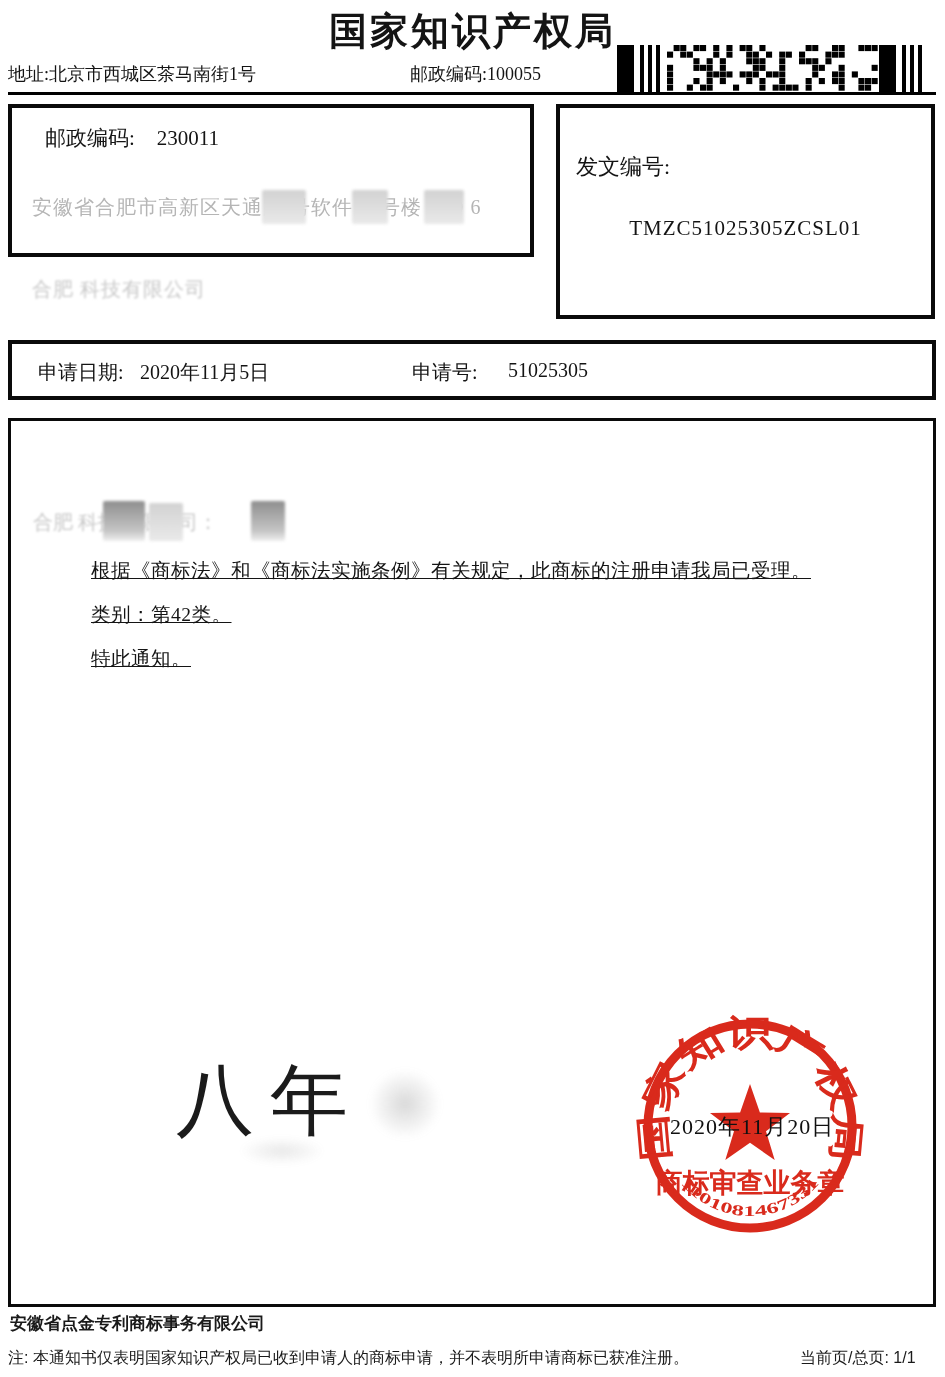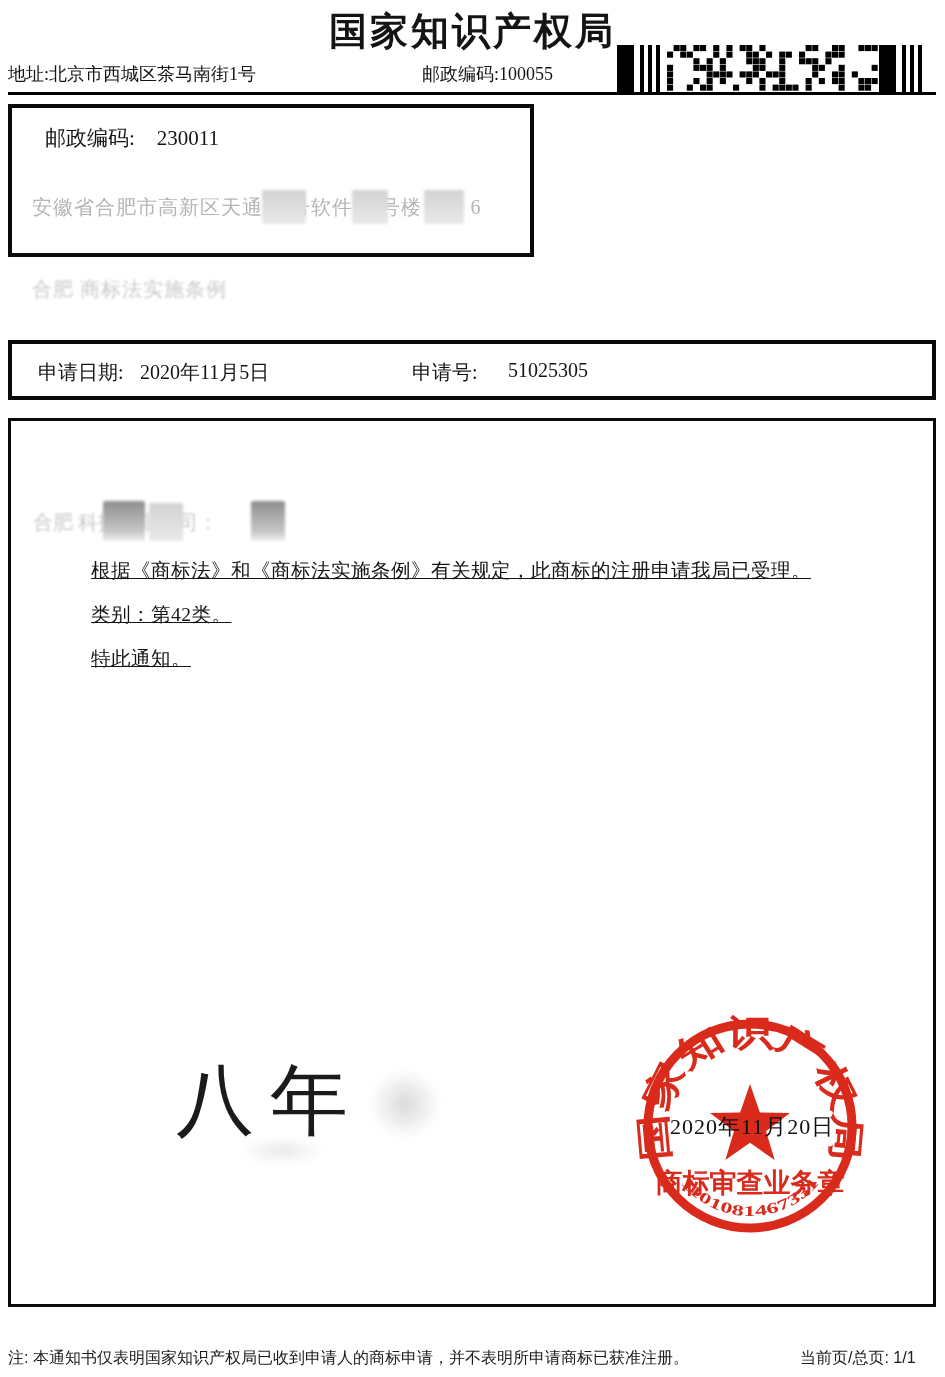--- a/index.html
+++ b/index.html
@@ -3,21 +3,21 @@
 <meta charset="utf-8">
 <style>
   html,body{margin:0;padding:0;background:#fff;}
   .page{
     position:relative;width:945px;height:1377px;background:#ffffff;overflow:hidden;
     font-family:"Liberation Serif","DejaVu Serif",serif;color:#141414;
   }
   .abs{position:absolute;}
   .hdr-title{top:6px;left:0;width:100%;text-align:center;font-size:38px;font-weight:bold;letter-spacing:3px;}
   .hdr-addr{left:8px;top:62px;font-size:18px;}
-  .hdr-postal{left:410px;top:62px;font-size:18px;margin-left:12px;}
+  .hdr-postal{left:410px;top:62px;font-size:18px;}
   .rule{left:8px;top:92px;width:928px;height:3px;background:#000;}
   .box{position:absolute;border:4px solid #0a0a0a;box-sizing:border-box;background:#fff;}
   .recipient-box{left:8px;top:104px;width:526px;height:153px;}
   .issue-box{left:556px;top:104px;width:379px;height:215px;}
   .app-box{left:8px;top:340px;width:928px;height:60px;padding-left:40px;}
   .main-box{left:8px;top:418px;width:928px;height:889px;border-width:3px;}
   .lbl{font-size:21px;}
   .faint{color:#b5b5b5;filter:blur(0.5px);}
   .fainter{color:#c8c8c8;filter:blur(0.8px);}
   .redact{position:absolute;filter:blur(1.6px);border-radius:2px;}
@@ -156,23 +156,27 @@
 
   <div class="box recipient-box">
     <div class="abs" style="left:33px;top:16px;">
       <span class="lbl">邮政编码:</span>
       <span class="lbl" style="margin-left:18px;">230011</span>
     </div>
     <div class="abs faint" style="left:20px;top:86px;font-size:20px;letter-spacing:1px;white-space:nowrap;">安徽省合肥市高新区天通路  号软件园 号楼 层D  6</div>
     <div class="redact light" style="left:250px;top:82px;width:44px;height:34px;"></div>
     <div class="redact light" style="left:340px;top:82px;width:36px;height:34px;"></div>
     <div class="redact light" style="left:412px;top:82px;width:40px;height:34px;"></div>
-    <div class="abs fainter" style="left:20px;top:168px;font-size:20px;letter-spacing:1px;white-space:nowrap;">合肥  商标法实施条例</div>
-  </div>
-
+    <div class="abs fainter" style="left:20px;top:168px;font-size:20px;letter-spacing:1px;white-space:nowrap;">合肥  科技有限公司</div>
+  </div>
+
+  <div class="box issue-box">
+    <div class="abs" style="left:16px;top:44px;font-size:22px;">发文编号:</div>
+    <div class="abs code-val" style="left:0;top:108px;width:100%;text-align:center;font-size:21px;">TMZC51025305ZCSL01</div>
+  </div>
 
   <div class="box app-box">
     <div class="abs" style="left:26px;top:15px;font-size:20px;">申请日期:</div>
     <div class="abs" style="left:128px;top:15px;font-size:20px;">2020年11月5日</div>
     <div class="abs" style="left:400px;top:15px;font-size:20px;">申请号:</div>
     <div class="abs" style="left:496px;top:15px;font-size:20px;">51025305</div>
   </div>
 
   <div class="box main-box">
 
@@ -200,16 +204,17 @@
         <textPath href="#arcTop" startOffset="50%" text-anchor="middle" textLength="325" lengthAdjust="spacingAndGlyphs">国家知识产权局</textPath>
       </text>
       <text x="0" y="66" font-size="27" font-weight="bold" text-anchor="middle" fill="#d92a1c">商标审查业务章</text>
       <text font-size="15" font-weight="bold" fill="#d92a1c">
         <textPath href="#arcBot" startOffset="50%" text-anchor="middle" textLength="158" lengthAdjust="spacingAndGlyphs">1101081467331</textPath>
       </text>
     </svg>
     <div class="abs seal-date">2020年11月20日</div>
   </div>
 
+  <div class="abs agent-line">安徽省点金专利商标事务有限公司</div>
   <div class="abs note-line">注: 本通知书仅表明国家知识产权局已收到申请人的商标申请，并不表明所申请商标已获准注册。</div>
   <div class="abs page-ind">当前页/总页: 1/1</div>
 
 </div>
 
 </body></html>

